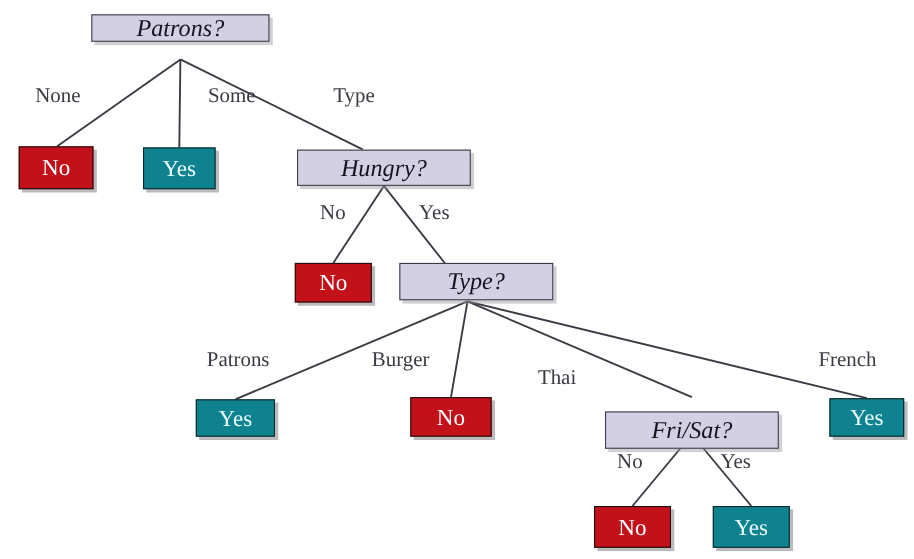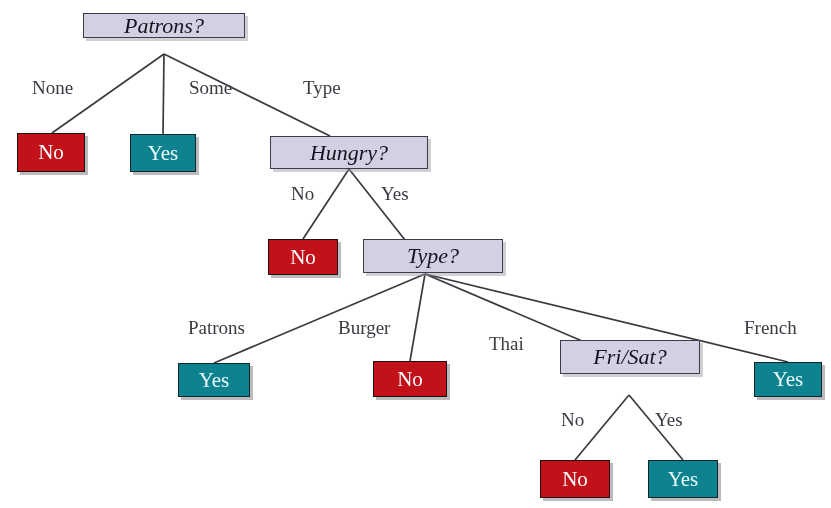--- a/index.html
+++ b/index.html
@@ -81,21 +81,21 @@
     </svg>
   <div id="node-layer">
       <div class="node decision" style="left: 83px; top: 13px; width: 162px; height: 25px;">Patrons?</div>
       <div class="node leaf-no" style="left: 17px; top: 133px; width: 68px; height: 39px;">No</div>
       <div class="node leaf-yes" style="left: 130px; top: 134px; width: 66px; height: 38px;">Yes</div>
       <div class="node decision" style="left: 270px; top: 136px; width: 158px; height: 33px;">Hungry?</div>
       <div class="node leaf-no" style="left: 268px; top: 239px; width: 70px; height: 36px;">No</div>
       <div class="node decision" style="left: 363px; top: 239px; width: 140px; height: 34px;">Type?</div>
       <div class="node leaf-yes" style="left: 178px; top: 363px; width: 72px; height: 34px;">Yes</div>
       <div class="node leaf-no" style="left: 373px; top: 361px; width: 74px; height: 36px;">No</div>
-      <div class="node decision" style="left: 550px; top: 340px; width: 140px; height: 34px; margin-left: 10px;">Fri/Sat?</div>
+      <div class="node decision" style="left: 550px; top: 374px; width: 158px; height: 34px;">Fri/Sat?</div>
       <div class="node leaf-yes" style="left: 754px; top: 362px; width: 68px; height: 35px;">Yes</div>
       <div class="node leaf-no" style="left: 540px; top: 460px; width: 70px; height: 38px;">No</div>
       <div class="node leaf-yes" style="left: 648px; top: 460px; width: 70px; height: 38px;">Yes</div>
     </div>
   <div id="label-layer">
       <span class="edge-label" style="left: 32px; top: 78px;">None</span>
       <span class="edge-label" style="left: 189px; top: 78px;">Some</span>
       <span class="edge-label" style="left: 303px; top: 78px;">Type</span>
       <span class="edge-label" style="left: 291px; top: 184px;">No</span>
       <span class="edge-label" style="left: 381px; top: 184px;">Yes</span>

